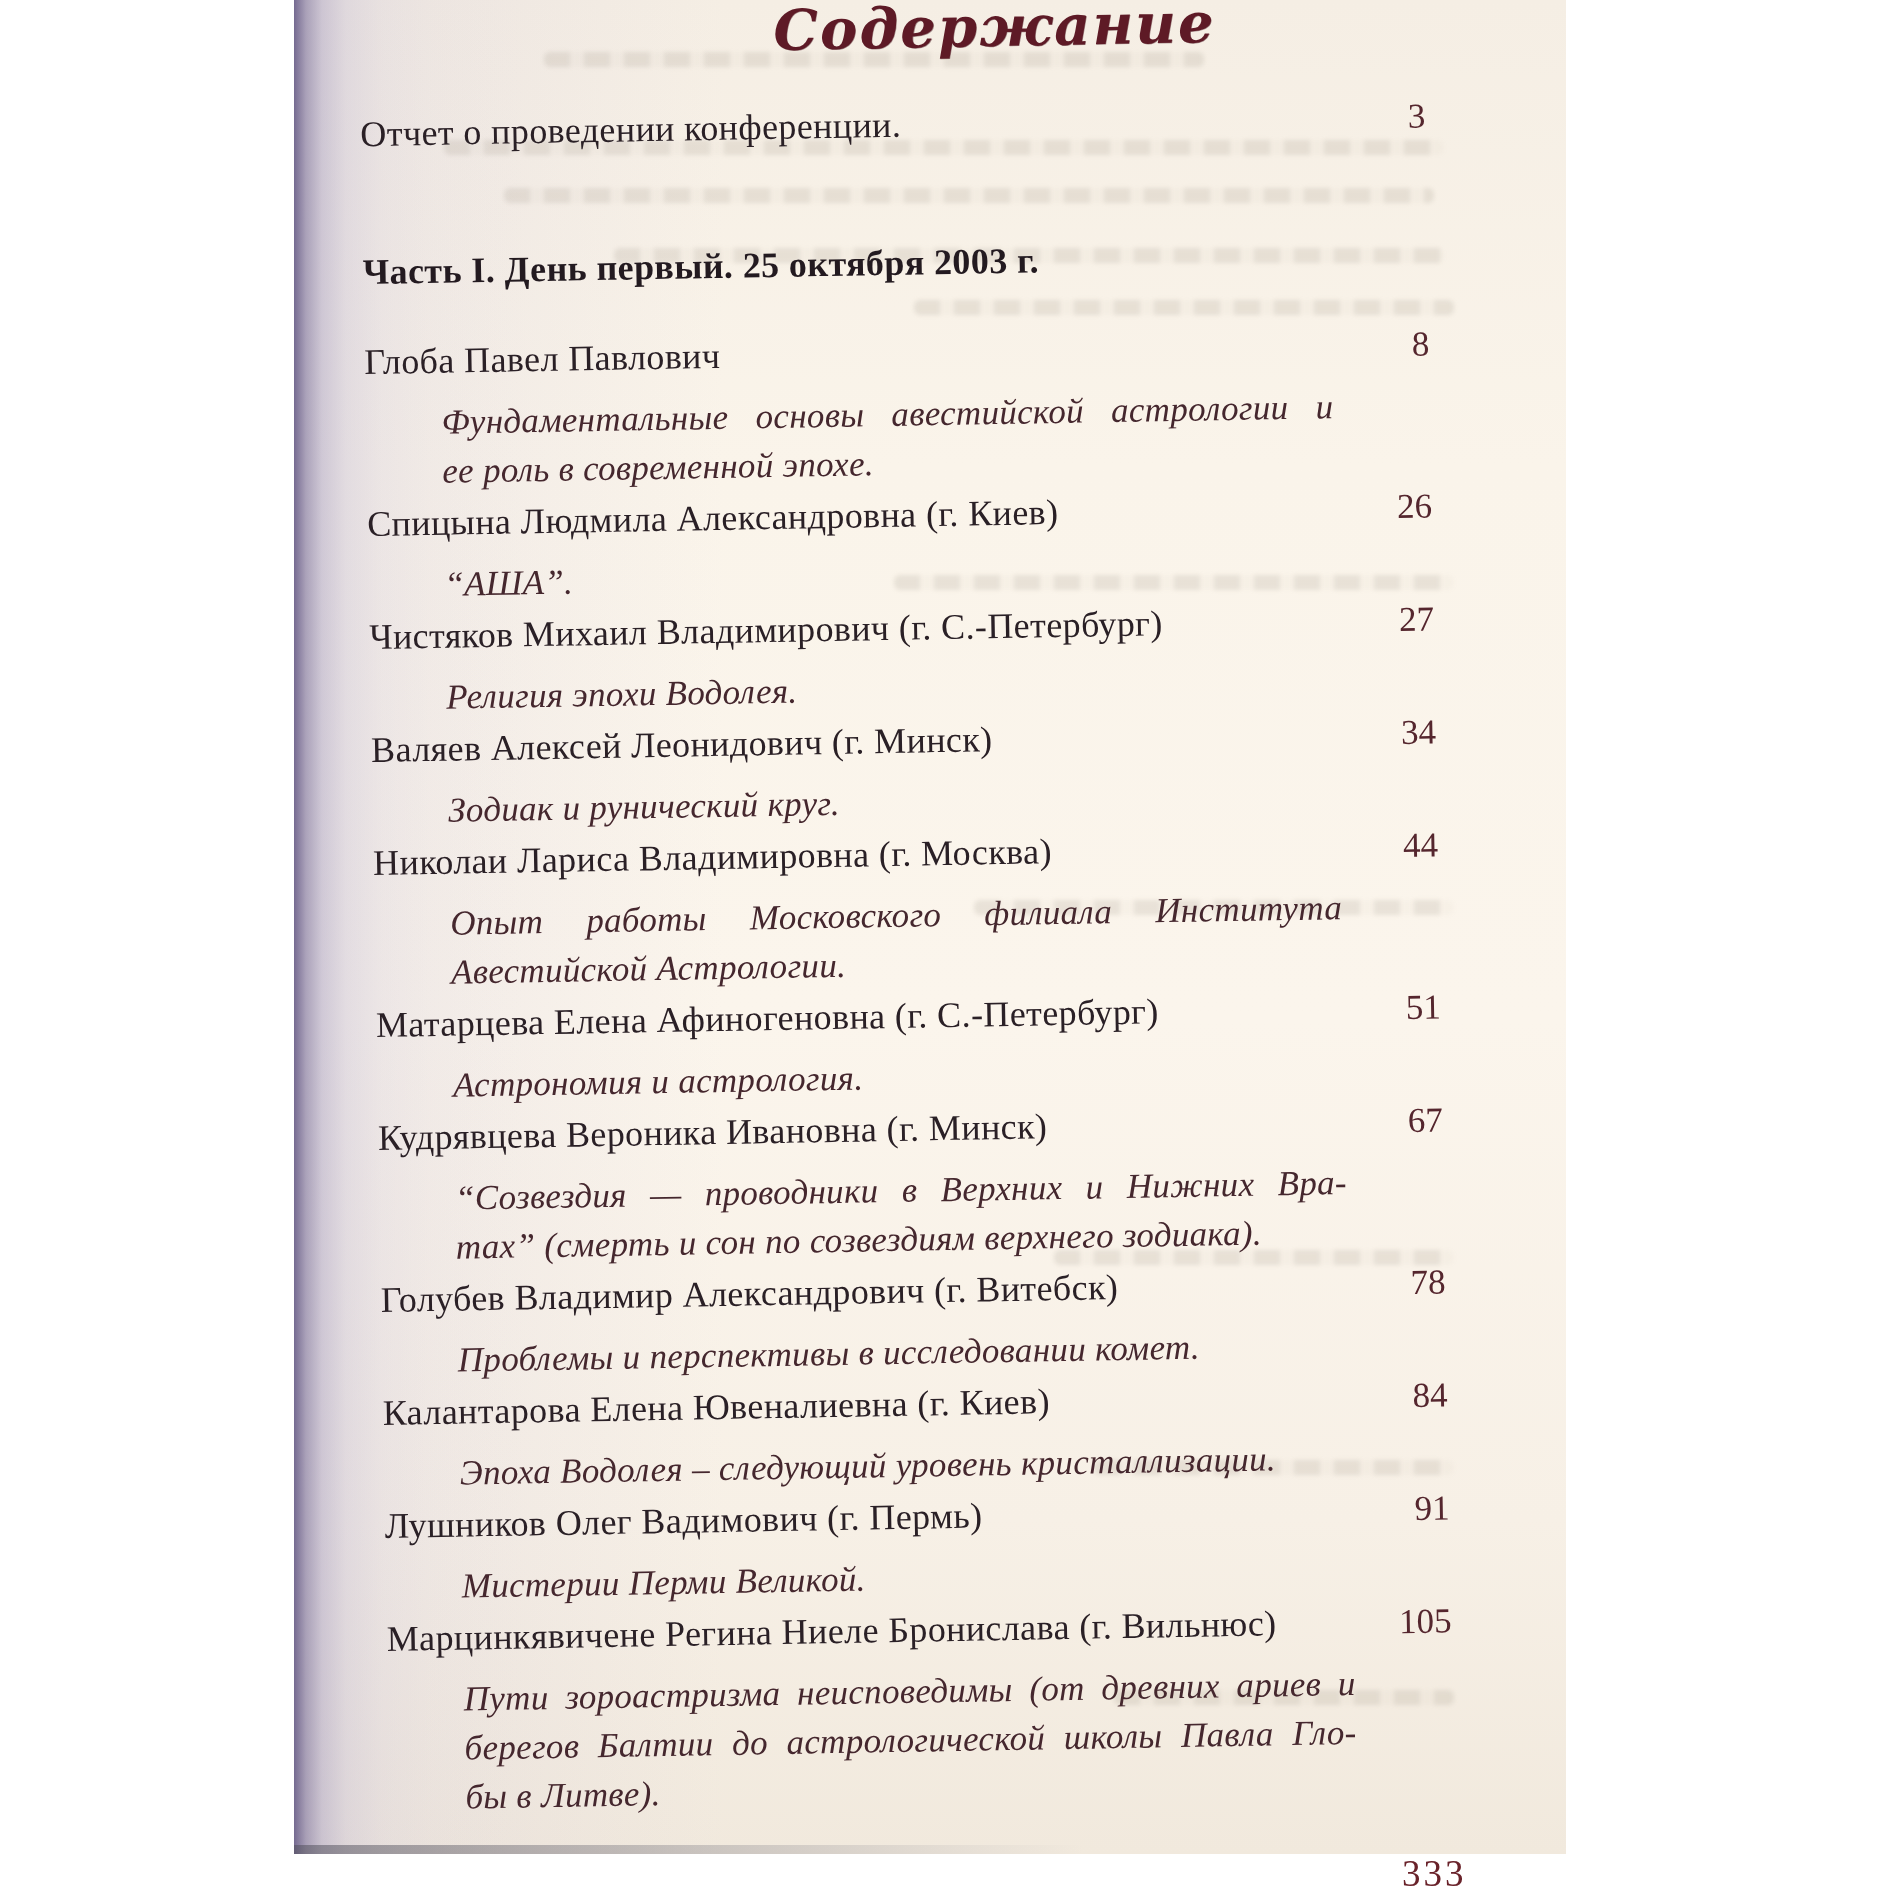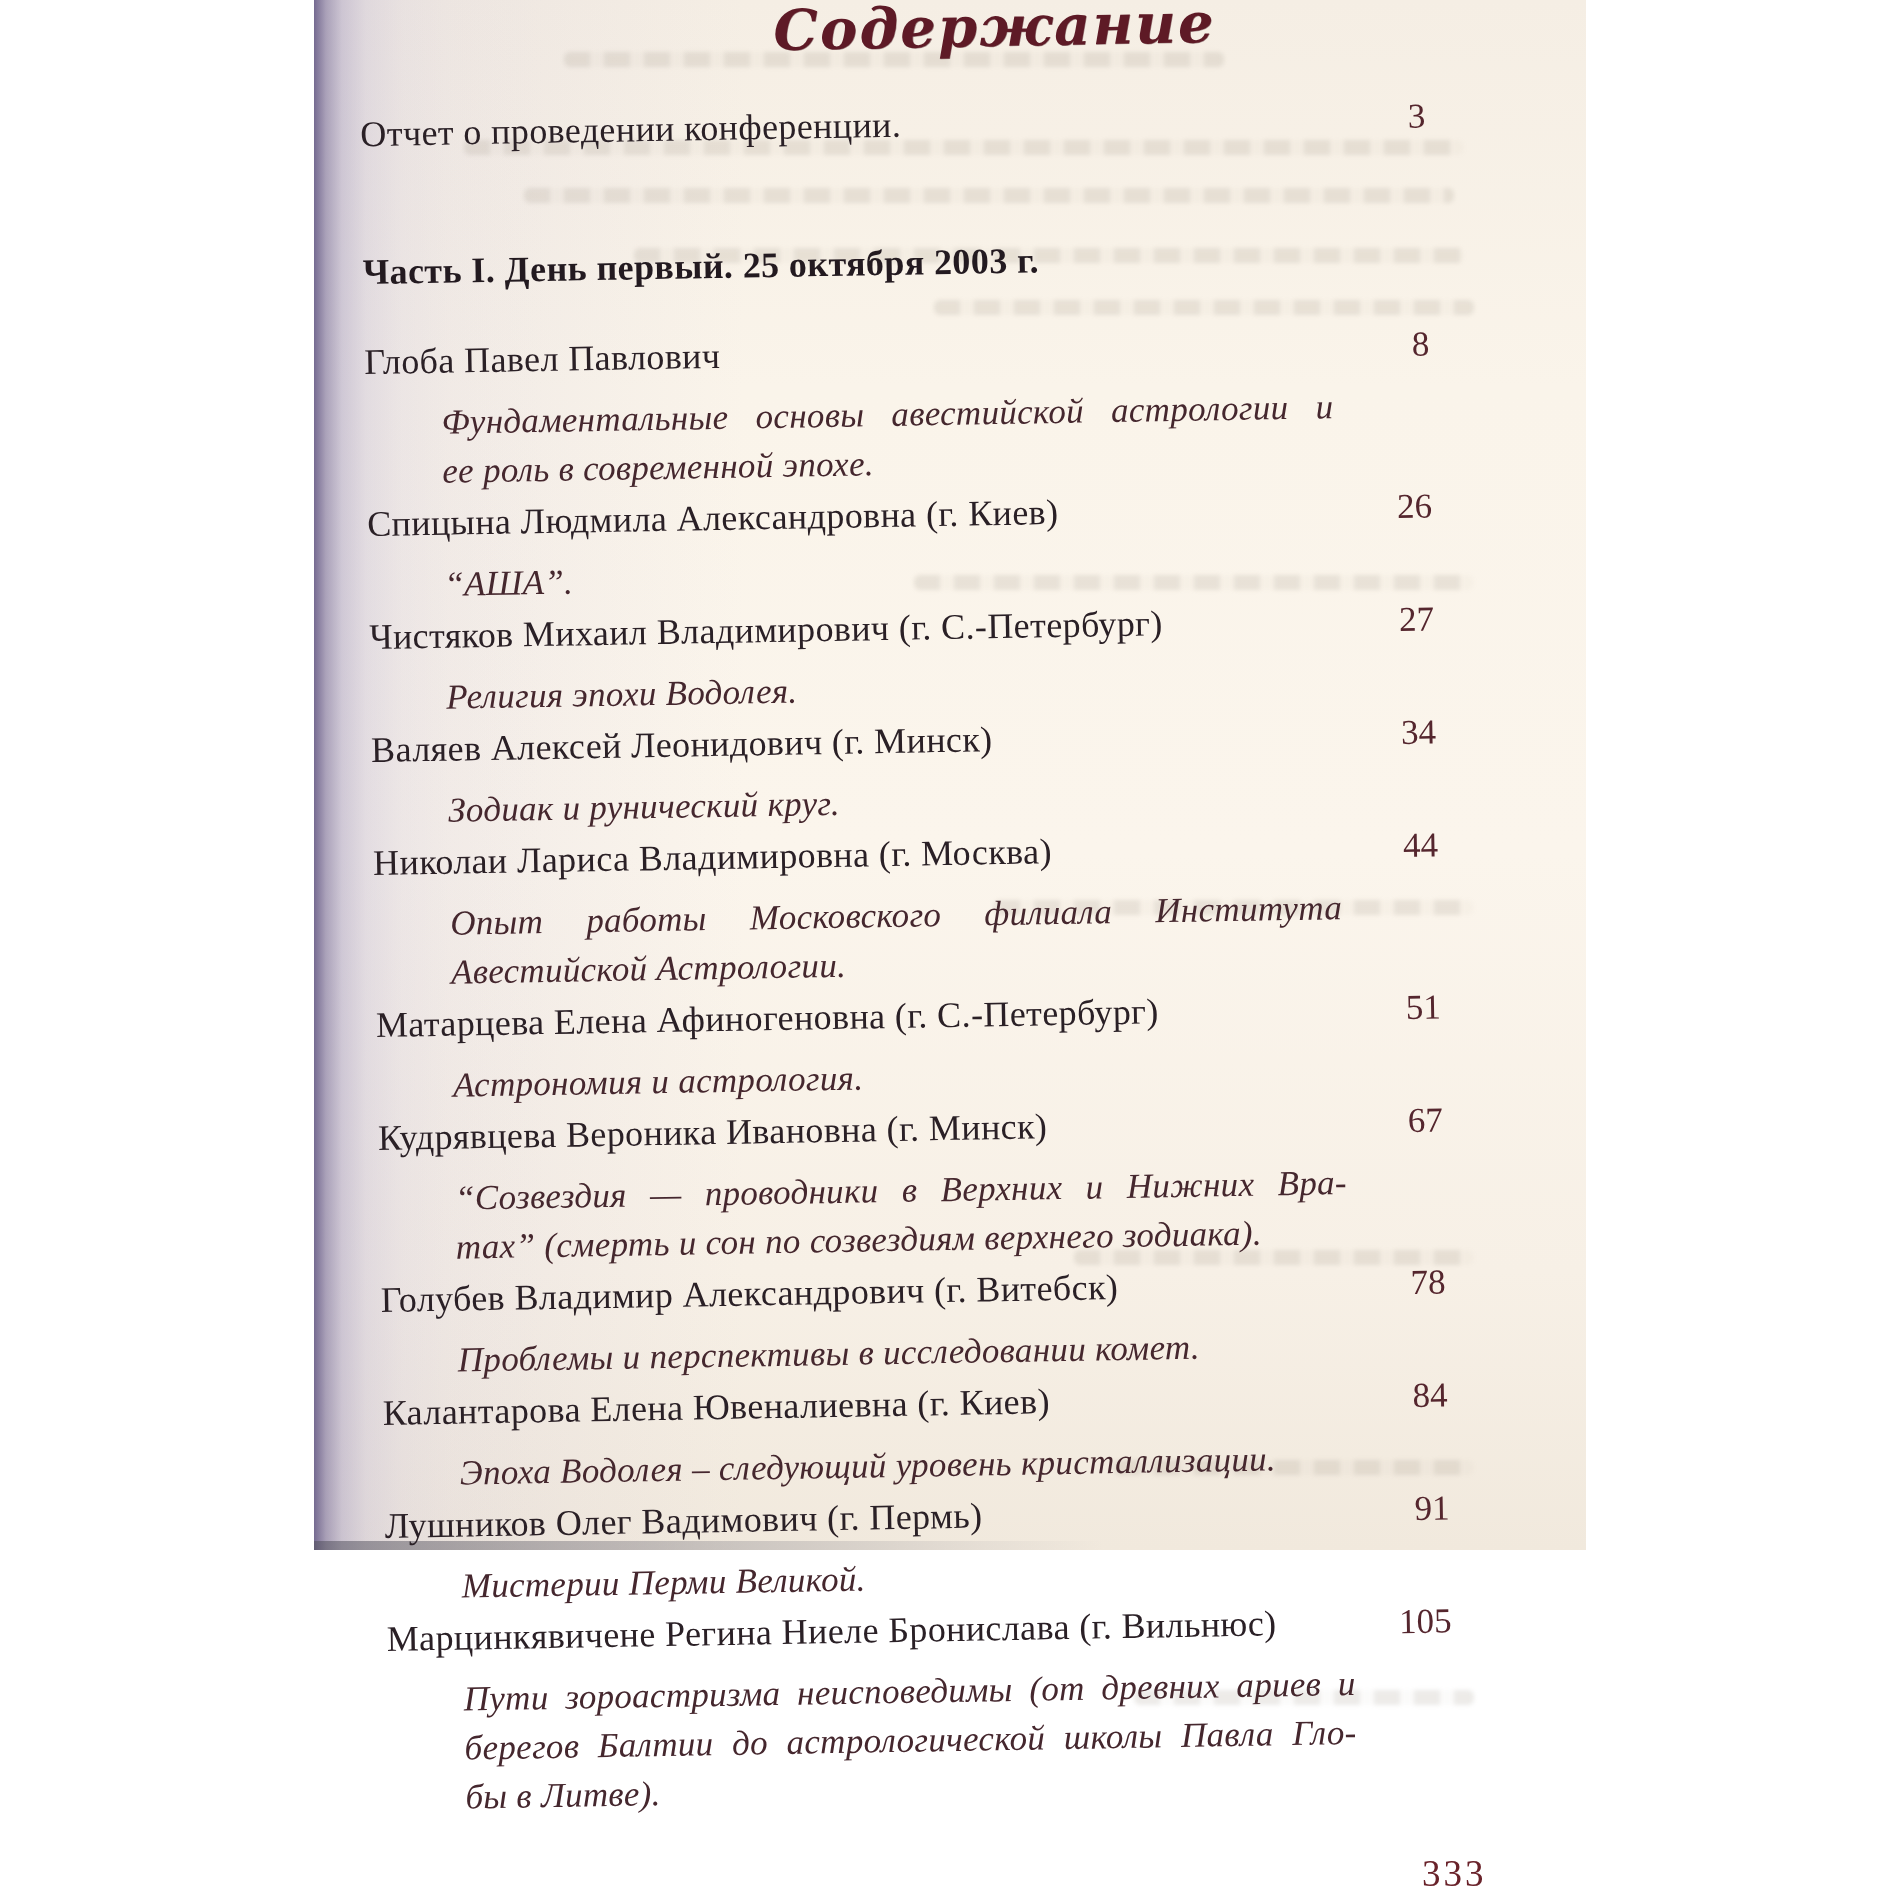--- a/index.html
+++ b/index.html
@@ -8,24 +8,24 @@
     width: 1890px;
     height: 1890px;
     overflow: hidden;
     background: #ffffff;
     font-family: "Liberation Serif", "DejaVu Serif", serif;
   }
 
   
   .page {
     position: absolute;
-    left: 314px;
+    left: 294px;
     top: 0;
     width: 1272px;
-    height: 1550px;
+    height: 1854px;
     background:
       linear-gradient(90deg,
         rgba(104, 93, 136, 0.90) 0px,
         rgba(130, 120, 160, 0.62) 12px,
         rgba(164, 156, 192, 0.42) 28px,
         rgba(193, 187, 212, 0.28) 52px,
         rgba(214, 208, 222, 0.16) 88px,
         rgba(228, 221, 224, 0.08) 135px,
         rgba(228, 221, 224, 0.0) 230px),
       linear-gradient(90deg,

